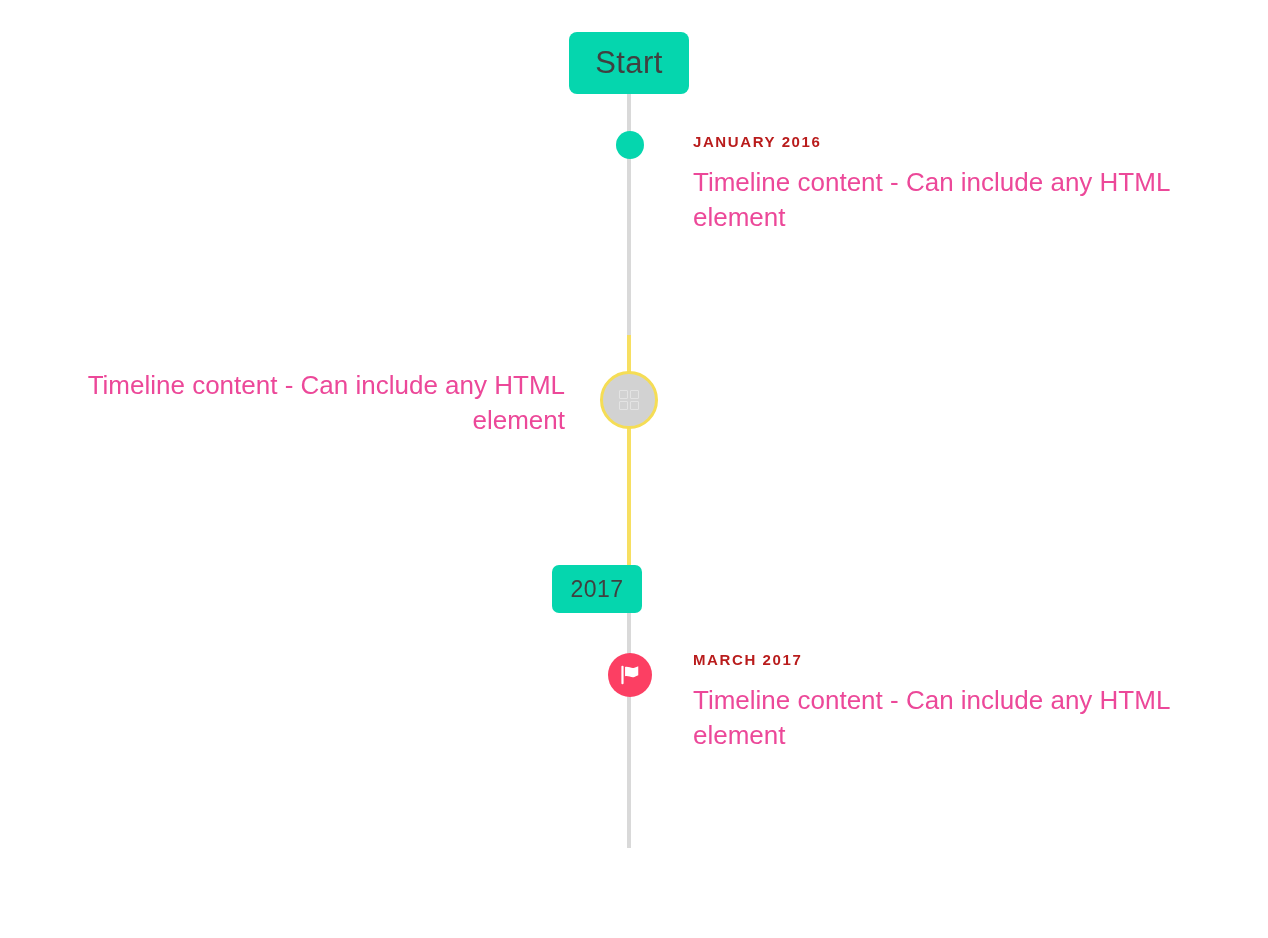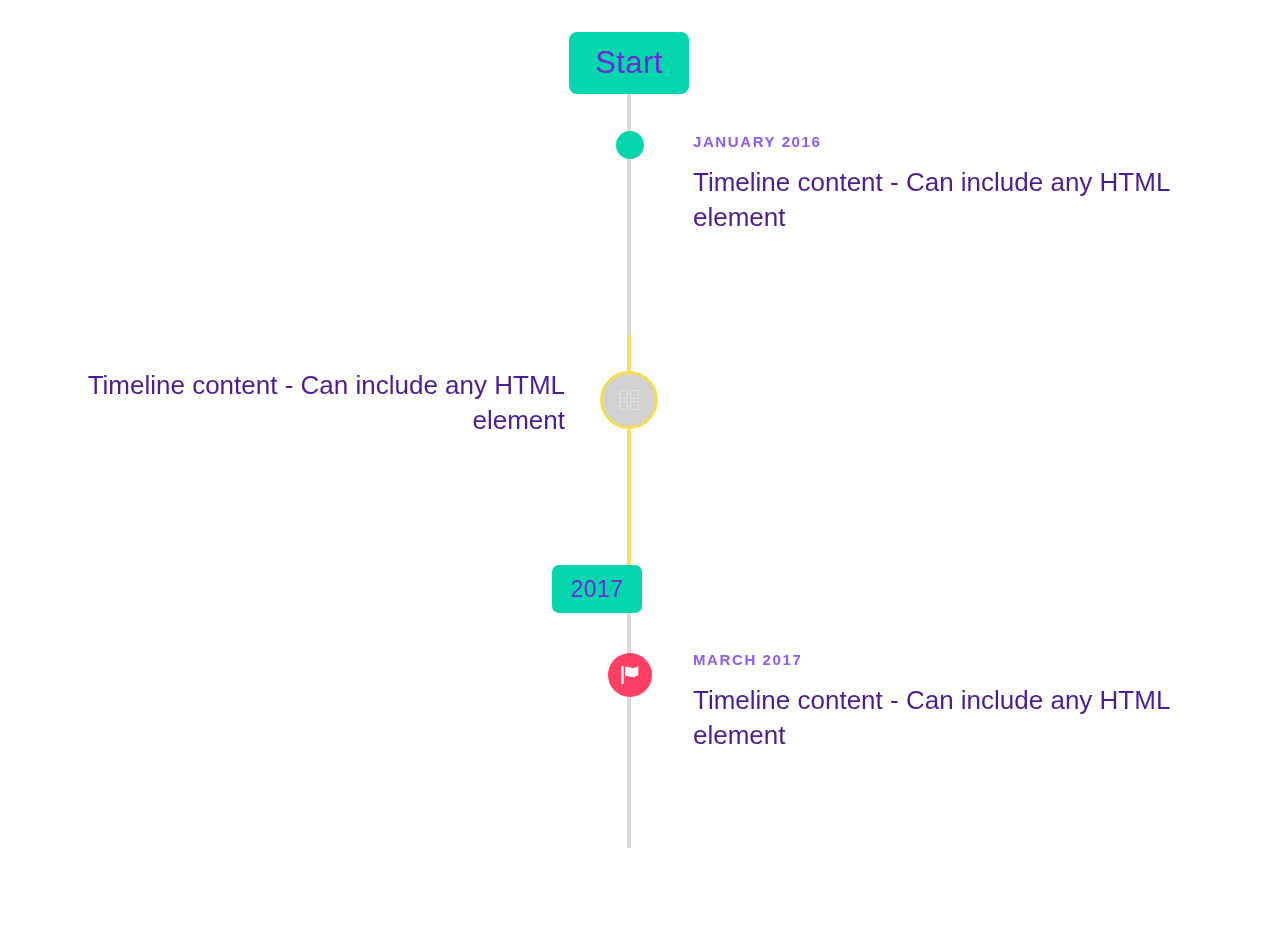--- a/index.html
+++ b/index.html
@@ -31,21 +31,21 @@
   }
   .axis-top    { top: 94px;  height: 241px; }
   .axis-yellow { top: 335px; height: 230px; background: #f7df61; }
   .axis-bottom { top: 613px; height: 235px; }
 
   
   .cap {
     position: absolute;
     background: #05d6ae;
     border-radius: 8px;
-    color: #6d28d9;
+    color: #404040;
     display: flex;
     align-items: center;
     justify-content: center;
     letter-spacing: 0.4px;
     z-index: 5;
   }
   .cap-start {
     left: 569px;  top: 32px;
     width: 120px; height: 62px;
     font-size: 31px;
@@ -106,28 +106,28 @@
 
   
   .entry { position: absolute; }
   .entry-right { left: 693px; width: 540px; text-align: left; }
   .entry-left  { left: 25px;  width: 540px; text-align: right; }
 
   .entry-date {
     font-size: 15px;
     font-weight: bold;
     letter-spacing: 1.6px;
-    color: #8b5cf6;
+    color: #b91c1c;
     margin: 0 0 14px 0;
     line-height: 1.1;
   }
   .entry-body {
     font-size: 26px;
     font-weight: normal;
-    color: #4c1d95;
+    color: #ec4899;
     line-height: 1.35;
     margin: 0;
   }
 
   .entry-jan   { top: 134px; }
   .entry-feb   { top: 368px; }
   .entry-mar   { top: 652px; }
 </style>
 </head>
 <body>

